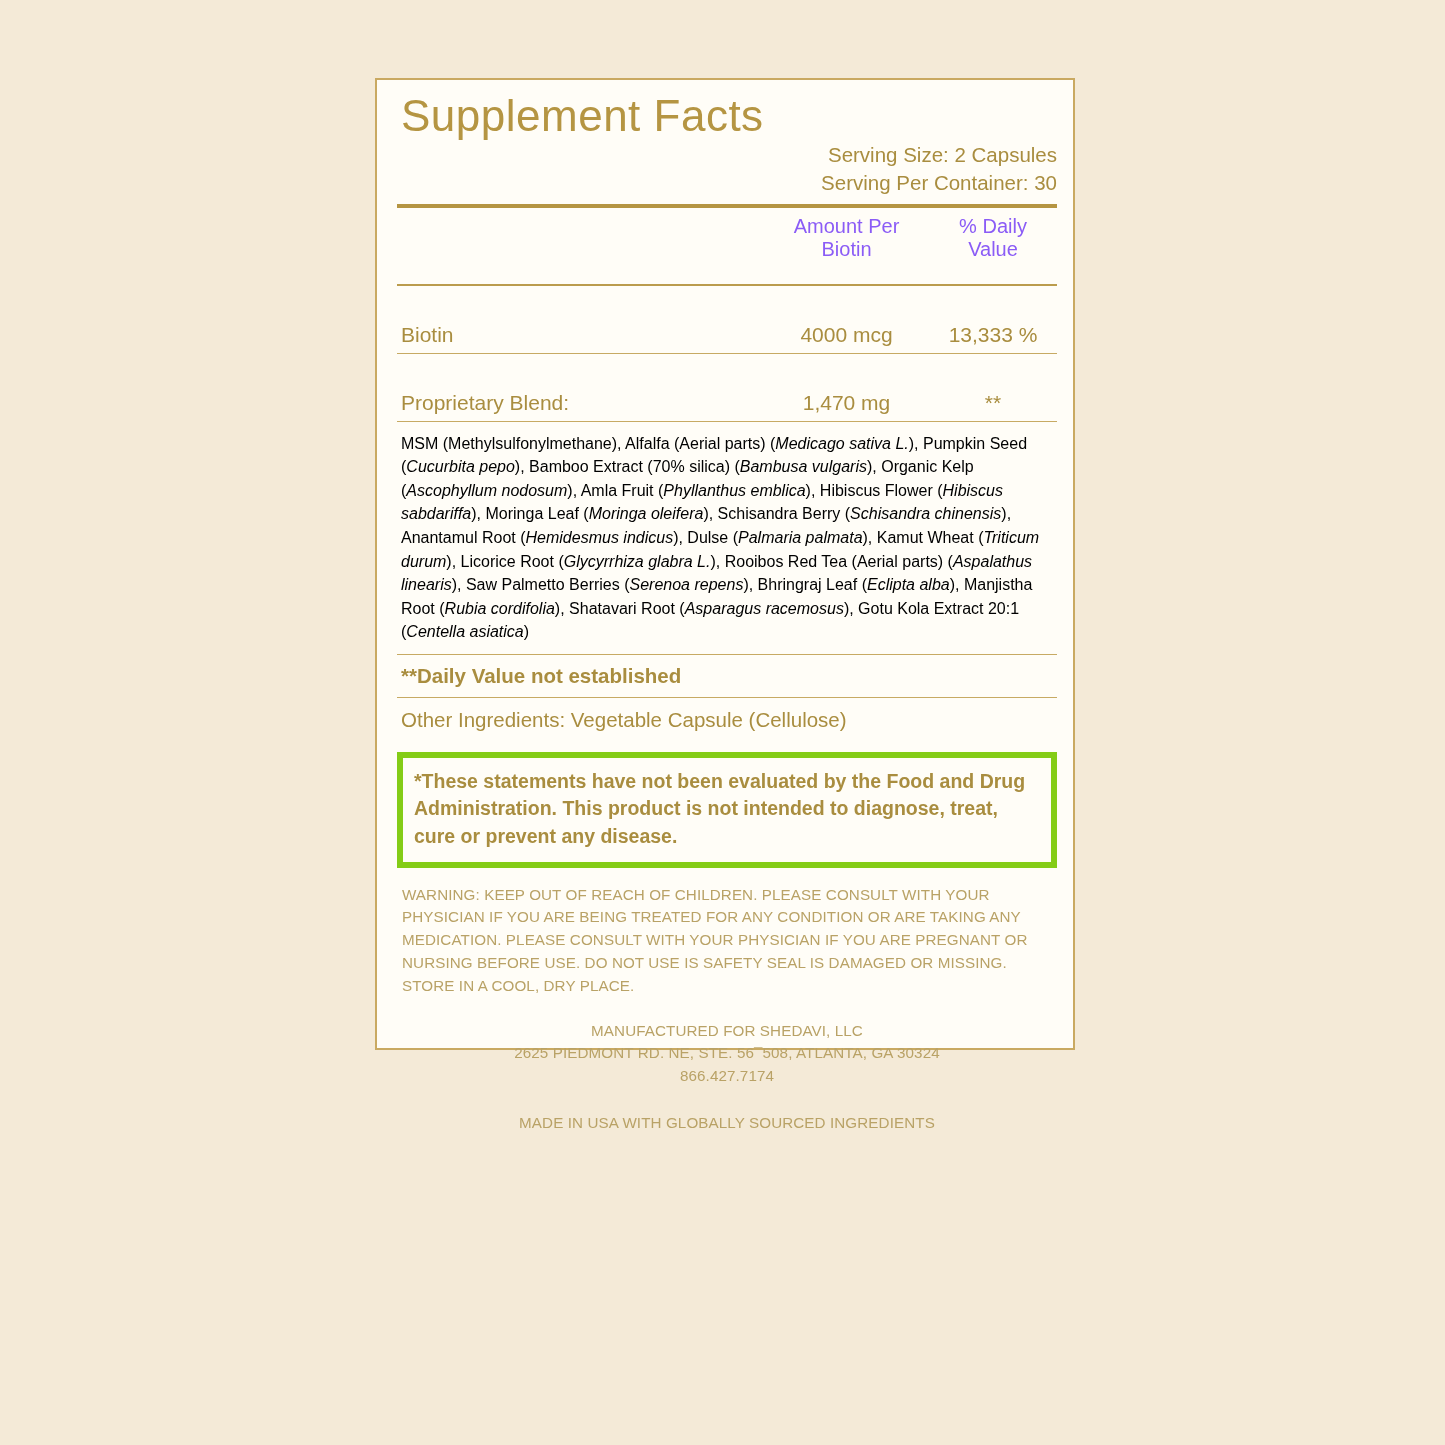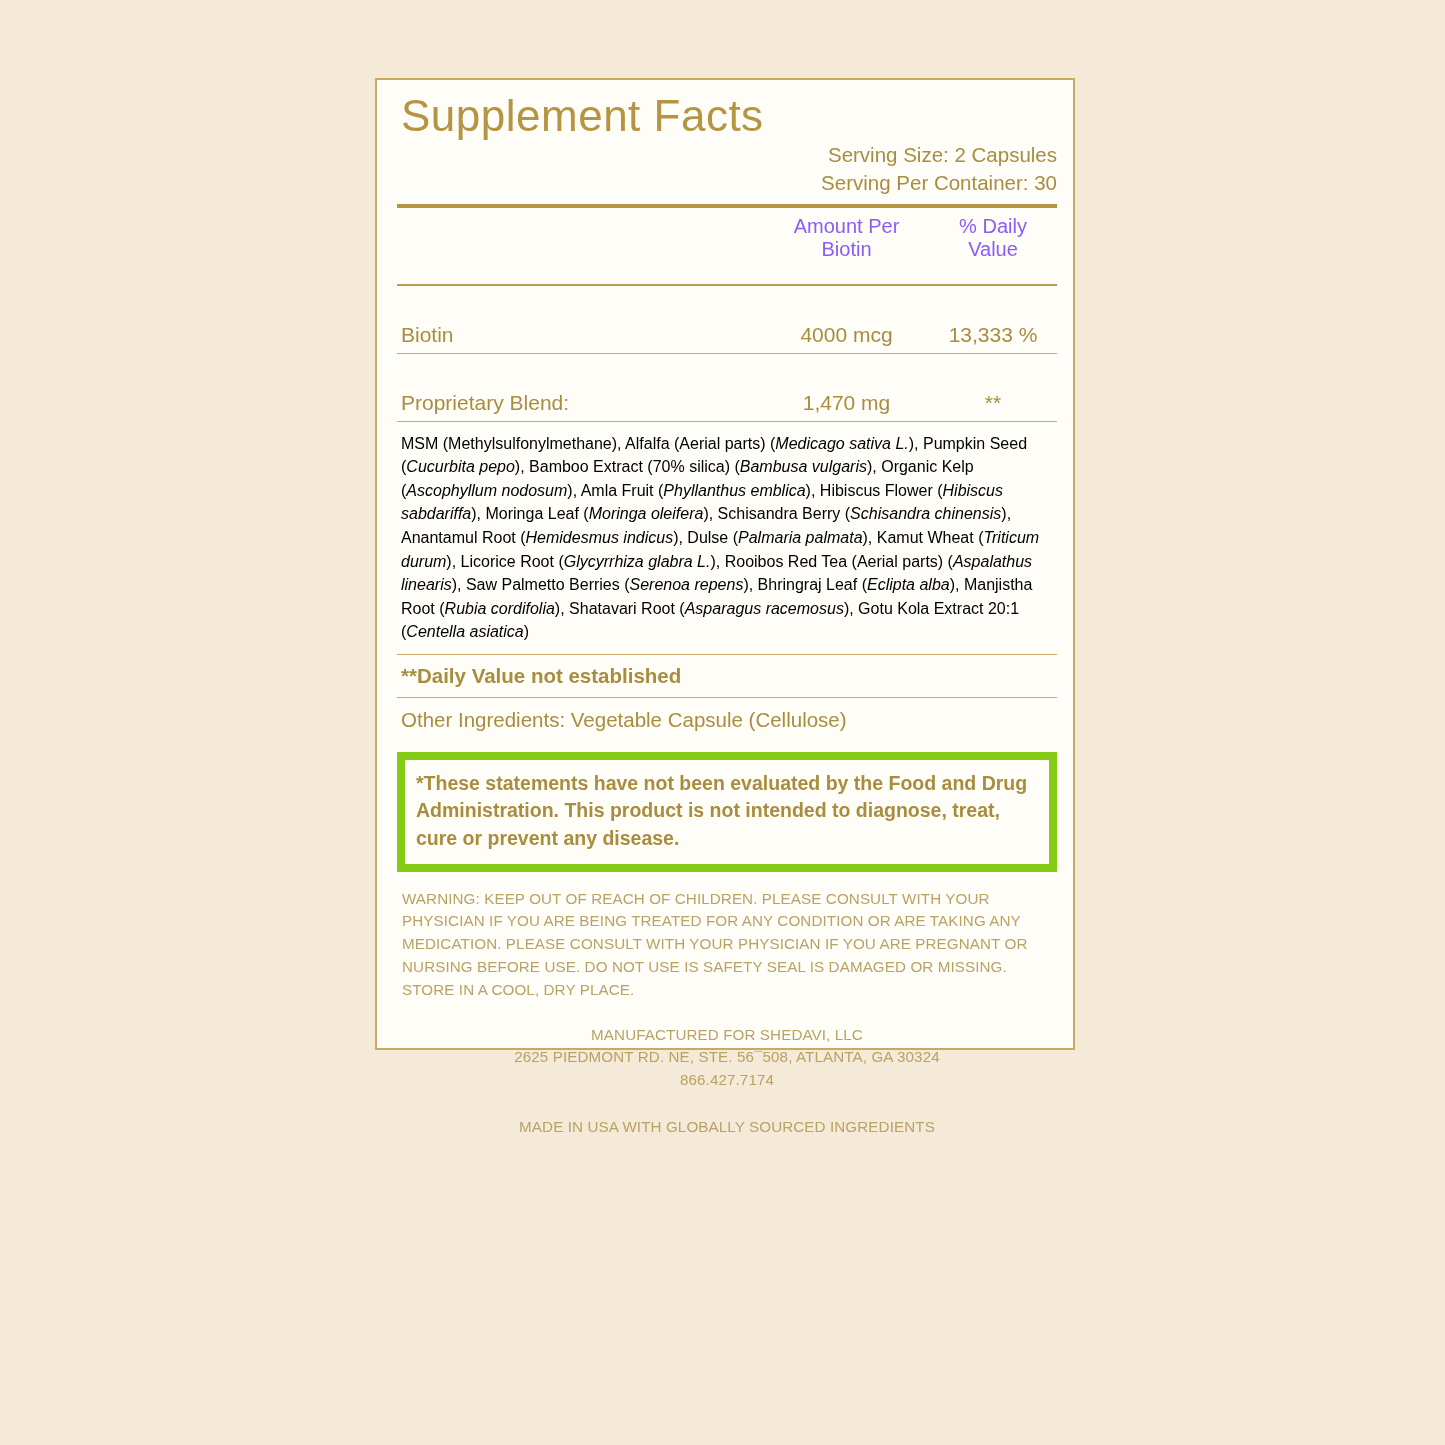--- a/index.html
+++ b/index.html
@@ -110,21 +110,21 @@
     padding: 9px 0 9px 4px;
     font-weight: bold;
   }
   .other-ing {
     color: #a98d3f;
     font-size: 20.5px;
     padding: 10px 0 11px 4px;
   }
   .disclaimer-box {
     margin-top: 9px;
-    border: 8px solid #84cc16;
+    border: 6px solid #84cc16;
     color: #a98d3f;
     font-size: 19.5px;
     font-weight: bold;
     line-height: 1.42;
     padding: 10px 12px 11px 11px;
     box-sizing: border-box;
   }
   .warning {
     color: #b9a266;
     font-size: 15.2px;

